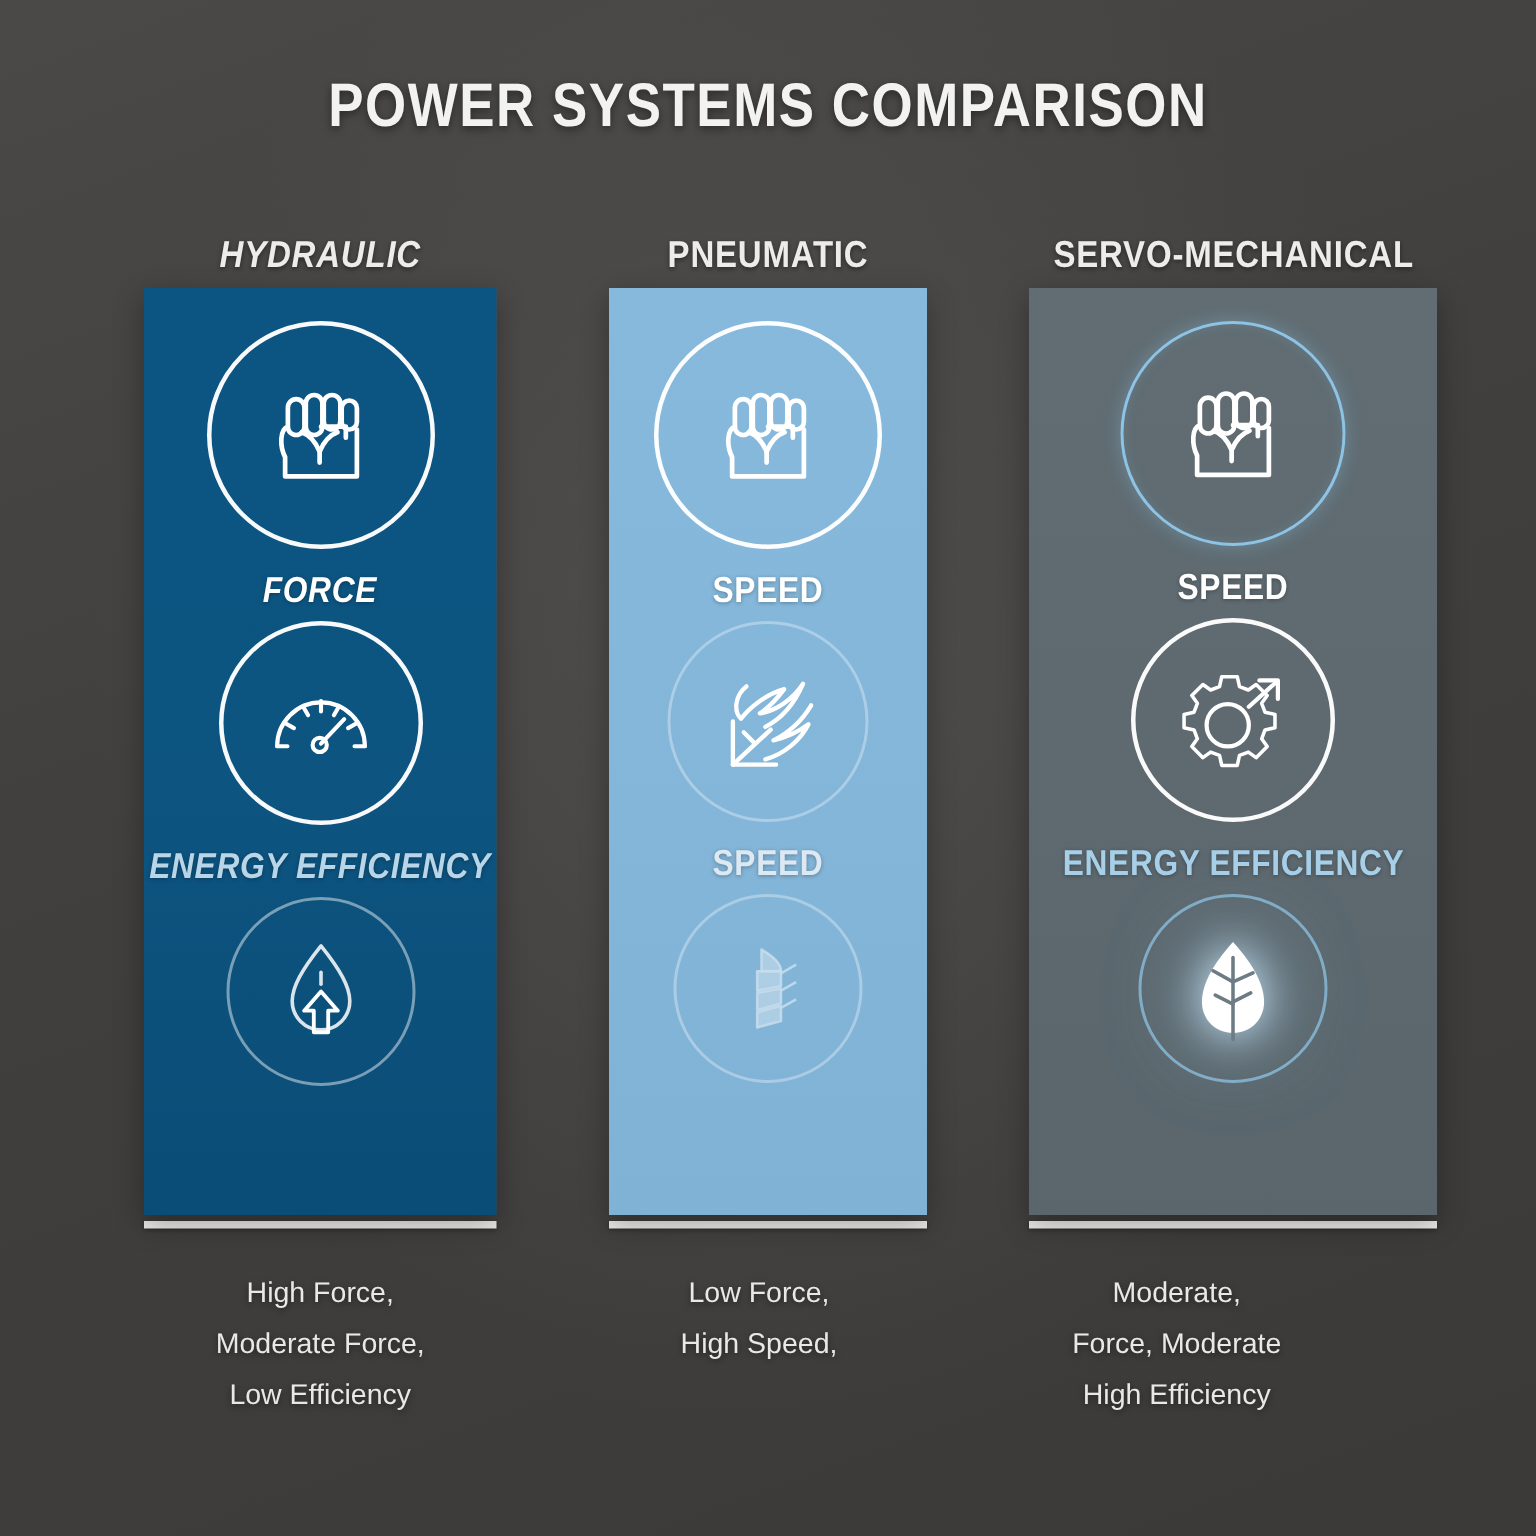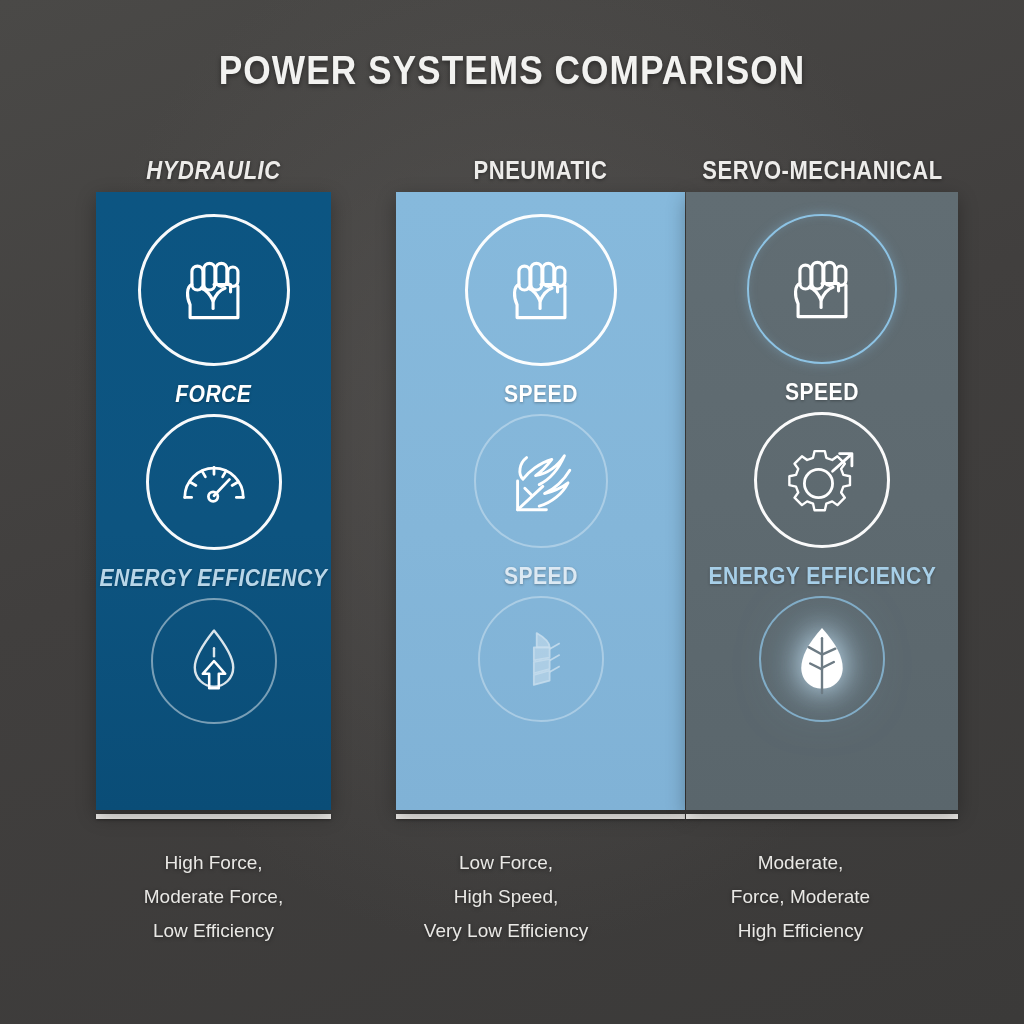--- a/index.html
+++ b/index.html
@@ -30,21 +30,21 @@
     text-shadow:0 2px 6px rgba(0,0,0,.45);
   }
 
   .columns{
     position:absolute;left:0;top:148px;width:1024px;
   }
   .col{
     position:absolute;top:0;
   }
   .col-1{left:96px;width:235px;font-style:italic;}
-  .col-2{left:396px;width:289px;}
+  .col-2{left:406px;width:212px;}
   .col-3{left:686px;width:272px;}
 
   .col-head{
     text-align:center;
     font-family:"Liberation Sans Narrow","Liberation Sans",sans-serif;
     font-weight:bold;
     font-size:25px;
     letter-spacing:.6px;
     color:#edecea;
     transform:scaleX(0.88);
@@ -120,21 +120,21 @@
   .caption{
     position:absolute;
     text-align:center;
     color:#e9e8e5;
     font-size:19px;
     line-height:34px;
     text-shadow:0 1px 4px rgba(0,0,0,.45);
   }
   .cap-1{left:96px;width:235px;}
   .cap-2{left:383px;width:246px;}
-  .cap-3{left:682px;width:237px;}
+  .cap-3{left:666px;width:237px;}
   .caption div{white-space:nowrap;}
 </style>
 </head>
 <body>
 
 <div class="bg-vignette"></div>
 
 <div class="page">
 
   <div class="title">POWER SYSTEMS COMPARISON</div>
@@ -291,21 +291,20 @@
 
   <div class="captions">
     <div class="caption cap-1">
       <div>High Force,</div>
       <div>Moderate Force,</div>
       <div>Low Efficiency</div>
     </div>
     <div class="caption cap-2">
       <div>Low Force,</div>
       <div>High Speed,</div>
-      <div>Very Low Efficiency</div>
     </div>
     <div class="caption cap-3">
       <div>Moderate,</div>
       <div>Force, Moderate</div>
       <div>High Efficiency</div>
     </div>
   </div>
 
 </div>
 

